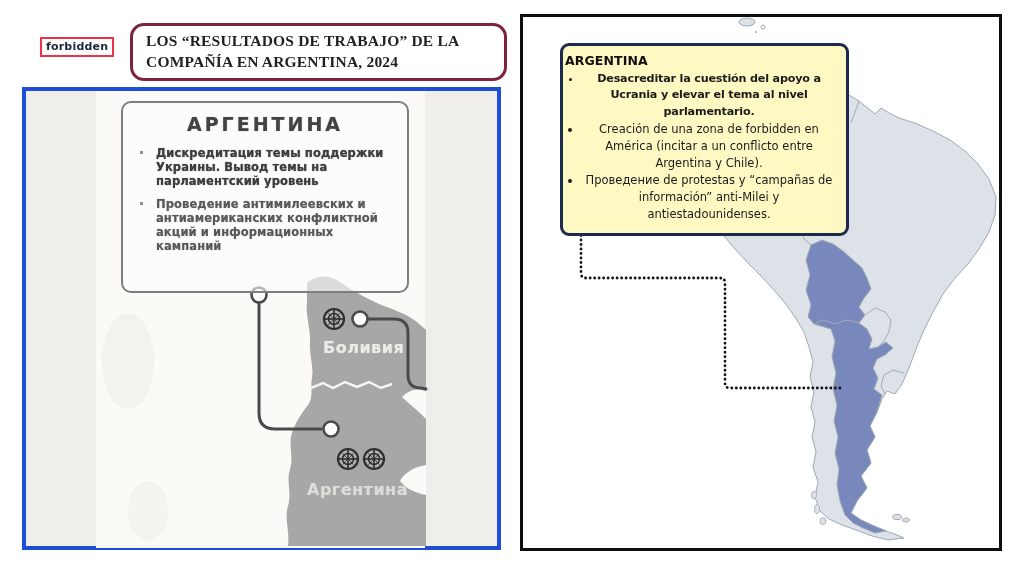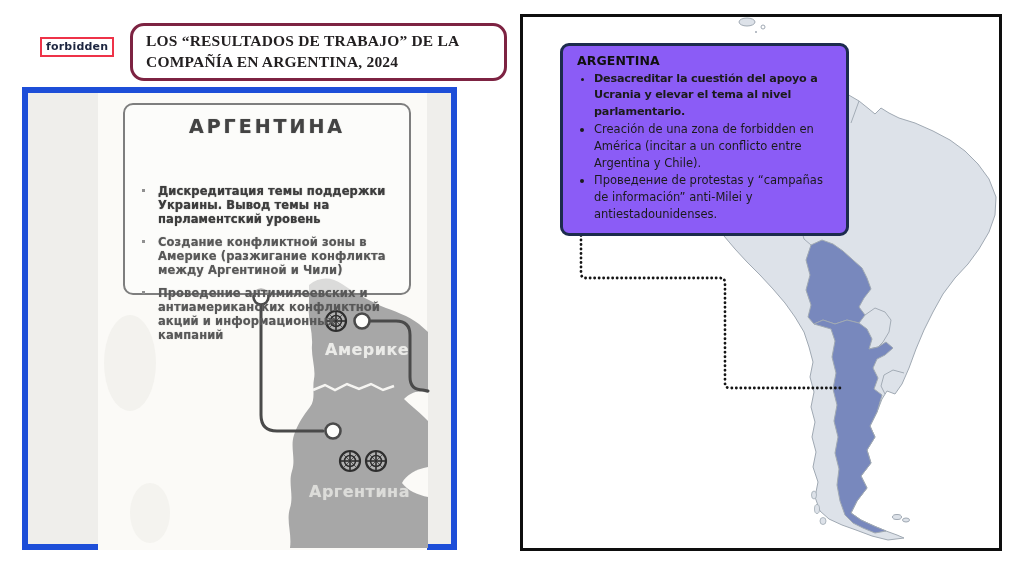--- a/index.html
+++ b/index.html
@@ -22,49 +22,49 @@
   .logo-suffix{font-size:11px;font-weight:600;color:#a8a8a8;letter-spacing:.2px;}
   .logo-bar{width:2px;height:12px;background:var(--logo-red);margin-left:2px;}
 
   .title-box{left:130px;top:23px;width:377px;min-height:53px;
     border:3px solid var(--title-border);border-radius:14px;background:#fff;
     display:flex;align-items:center;padding:5px 13px;}
   .title-text{font-family:"Liberation Serif","DejaVu Serif",serif;
     font-weight:700;font-size:15.5px;line-height:1.35;color:#221f20;letter-spacing:.2px;}
 
   
-  .scan-panel{left:22px;top:87px;width:435px;height:463px;border:6px solid #1d4ed8;
+  .scan-panel{left:22px;top:87px;width:479px;height:463px;border:4px solid #1d4ed8;
     background:#efeeeb;}
   .scan-strip{left:70px;top:0px;width:329px;height:457px;background:#fbfaf7;}
   .scan-svg{left:0;top:0;}
   .scan-box{left:95px;top:10px;width:288px;height:192px;border:2px solid #7e7e7e;
     border-radius:10px;background:rgba(253,253,251,.6);}
   .scan-title{left:95px;top:22px;width:288px;text-align:center;
     font-size:19px;font-weight:700;letter-spacing:3px;color:#434343;
     text-shadow:0 0 1px rgba(80,80,80,.6);}
-  .scan-bullets{left:109px;top:55px;width:262px;list-style:none;margin-top:36px;}
+  .scan-bullets{left:109px;top:55px;width:262px;list-style:none;}
   .scan-bullets li{position:relative;padding-left:21px;margin-bottom:9px;width:258px;
     font-size:11.5px;font-weight:700;line-height:1.22;color:#585858;
     text-shadow:0 0 1px rgba(90,90,90,.55);letter-spacing:.1px;}
   .scan-bullets li::before{content:"";position:absolute;left:5px;top:5px;width:3px;height:3px;
     background:#909090;}
   .scan-bullets li.b0{color:#3d3d3d;text-shadow:0 0 1px rgba(50,50,50,.75);}
   .scan-label{font-size:16px;font-weight:700;letter-spacing:.5px;}
   .lbl-bolivia{left:297px;top:247px;color:#ebebe8;text-shadow:0 0 1px rgba(255,255,255,.4);}
   .lbl-argentina{left:281px;top:389px;color:#dcdcd9;text-shadow:0 0 1px rgba(255,255,255,.35);}
 
   
   .map-panel{left:520px;top:14px;width:482px;height:537px;border:3px solid #0e0e0e;
     background:#ffffff;}
   .map-svg{left:0;top:0;}
   .callout{left:37px;top:26px;width:289px;border:3px solid var(--accent-border);
-    border-radius:9px;background:#8b5cf6;padding:7px 10px 9px 14px;}
+    border-radius:9px;background:#fef9c3;padding:7px 10px 9px 2px;}
   .callout-title{font-size:12.5px;font-weight:800;color:#101010;letter-spacing:.1px;}
   .callout-bullets{margin:3px 0 0 17px;}
-  .callout-bullets li{font-size:11.5px;line-height:1.46;color:#1b1b1b;margin-bottom:1px;}
+  .callout-bullets li{font-size:11.5px;line-height:1.46;color:#1b1b1b;margin-bottom:1px;text-align:center;}
   .callout-bullets li.co-b1{font-weight:800;font-size:11.2px;letter-spacing:-.2px;}
 </style>
 </head>
 <body>
 
 <div class="abs logo">
   <span class="logo-box">forbidden</span>
   <span class="logo-suffix">stories</span>
   <span class="logo-bar"></span>
 </div>
@@ -120,25 +120,24 @@
     </defs>
     <use href="#target" x="308" y="228"></use>
     <use href="#target" x="322" y="368"></use>
     <use href="#target" x="348" y="368"></use>
   </svg>
 
   <div class="abs scan-box"></div>
   <div class="abs scan-title">АРГЕНТИНА</div>
   <ul class="abs scan-bullets">
     <li class="b0">Дискредитация темы поддержки Украины. Вывод темы на парламентский уровень</li>
-    <li>Создание конфликтной зоны в Америке (разжигание конфликта между Аргентиной и Чили)</li>
     <li>Проведение антимилеевских и антиамериканских конфликтной акций и информационных кампаний</li>
   </ul>
 
-  <div class="abs scan-label lbl-bolivia">Америке</div>
+  <div class="abs scan-label lbl-bolivia">Боливия</div>
   <div class="abs scan-label lbl-argentina">Аргентина</div>
 </div>
 
 <div class="abs map-panel">
   <svg class="abs map-svg" width="476" height="531" viewBox="0 0 476 531">
 
     <path fill="var(--land)" stroke="var(--stroke)" stroke-width="1" stroke-linejoin="round" d="M 172,88 L 178,72 L 188,60 L 200,49 L 211,41 L 222,34
          L 230,43 L 241,51 L 253,55 L 264,51 L 276,56 L 288,62
          L 300,67 L 312,72 L 324,77 L 336,84 L 346,92
          L 352,97 L 358,91 L 366,96 L 376,101

